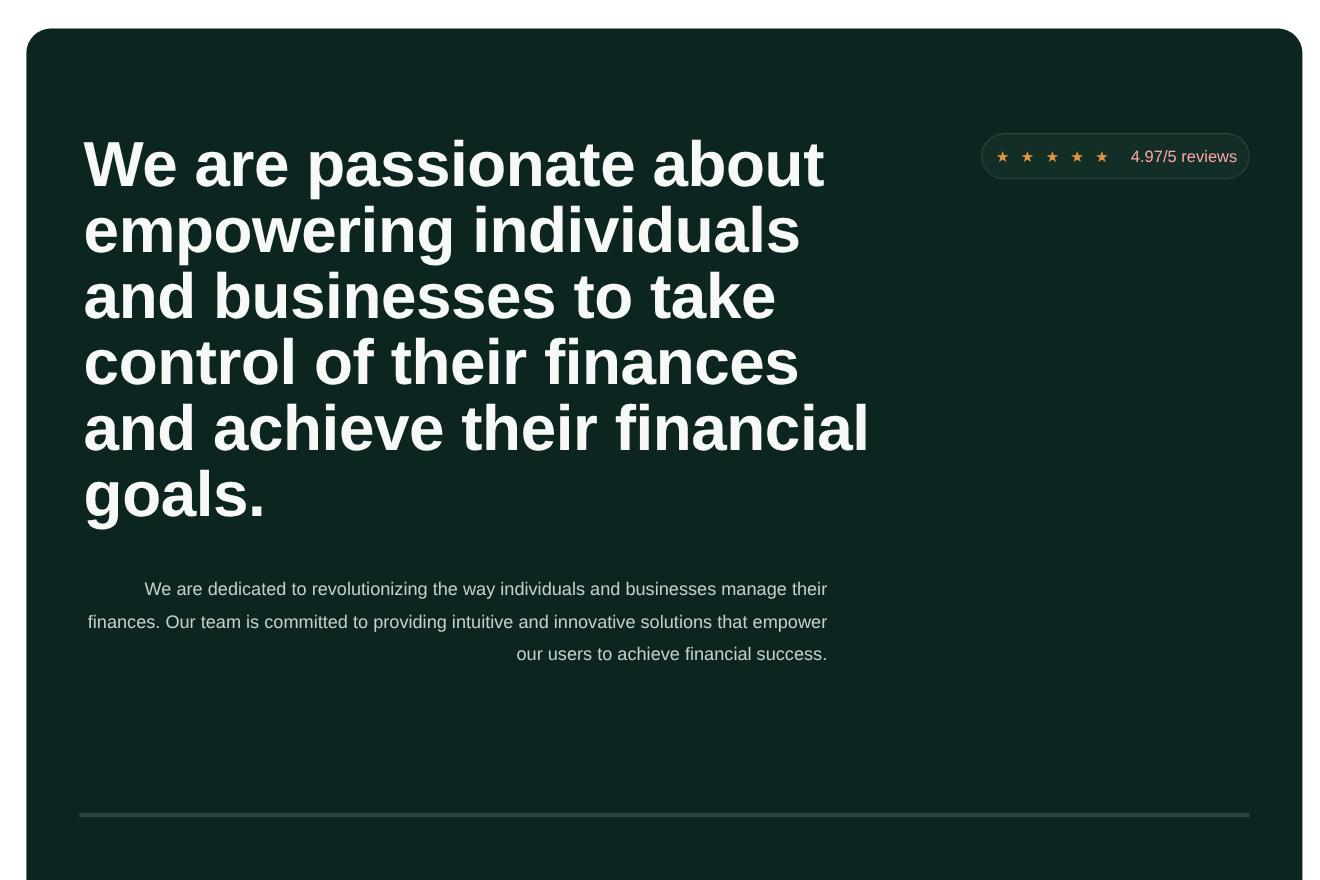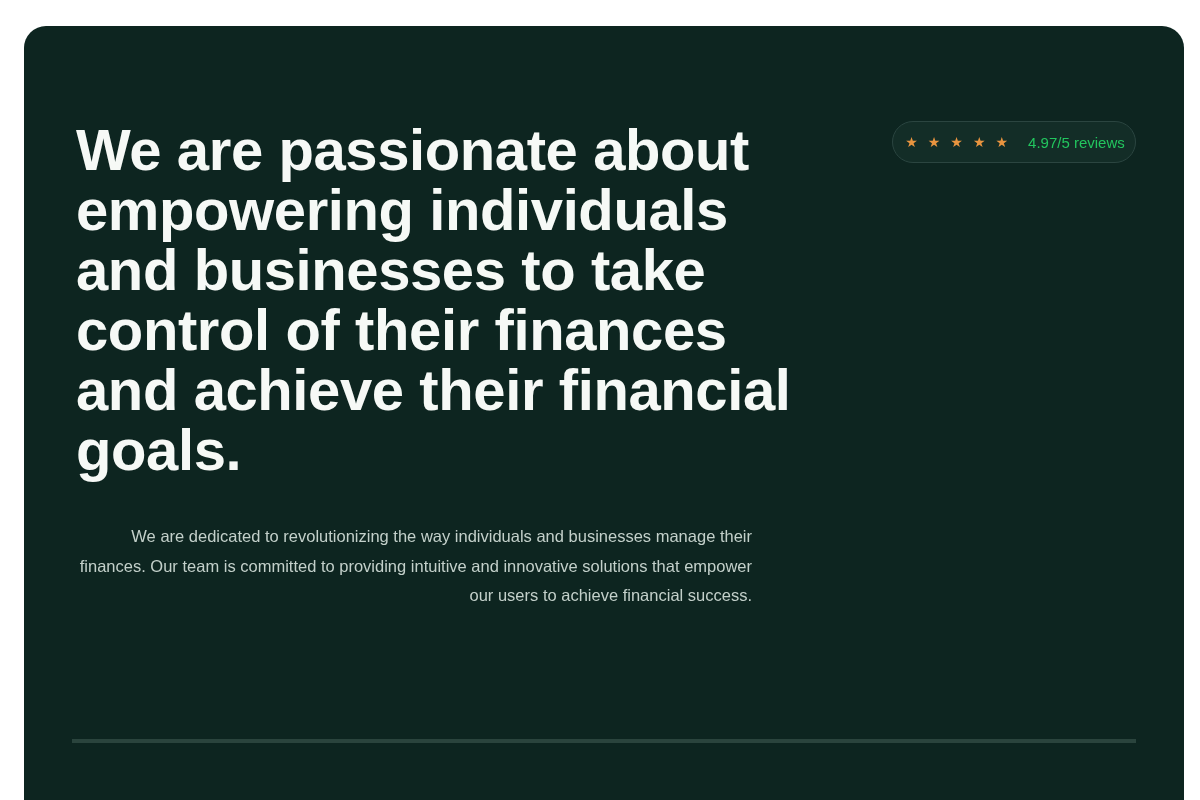--- a/index.html
+++ b/index.html
@@ -82,21 +82,21 @@
     line-height:1;
   }
   .star {
     color:#e8943f;
     font-size:14px;
     line-height:1;
   }
 
   .rating-text {
     font-size:15px;
-    color:#22c55e;
+    color:#fca5a5;
     line-height:1;
     white-space:nowrap;
   }
 
   
   .divider {
     position:absolute;
     left:48px;   
     top:713px;   
     width:1064px;

